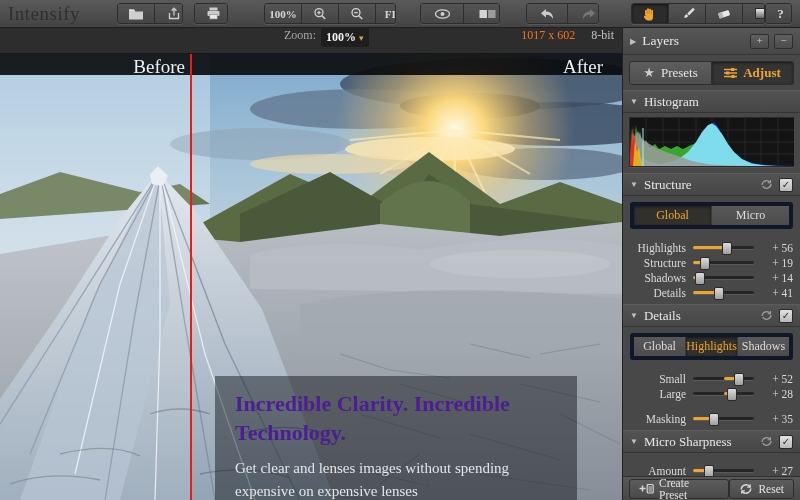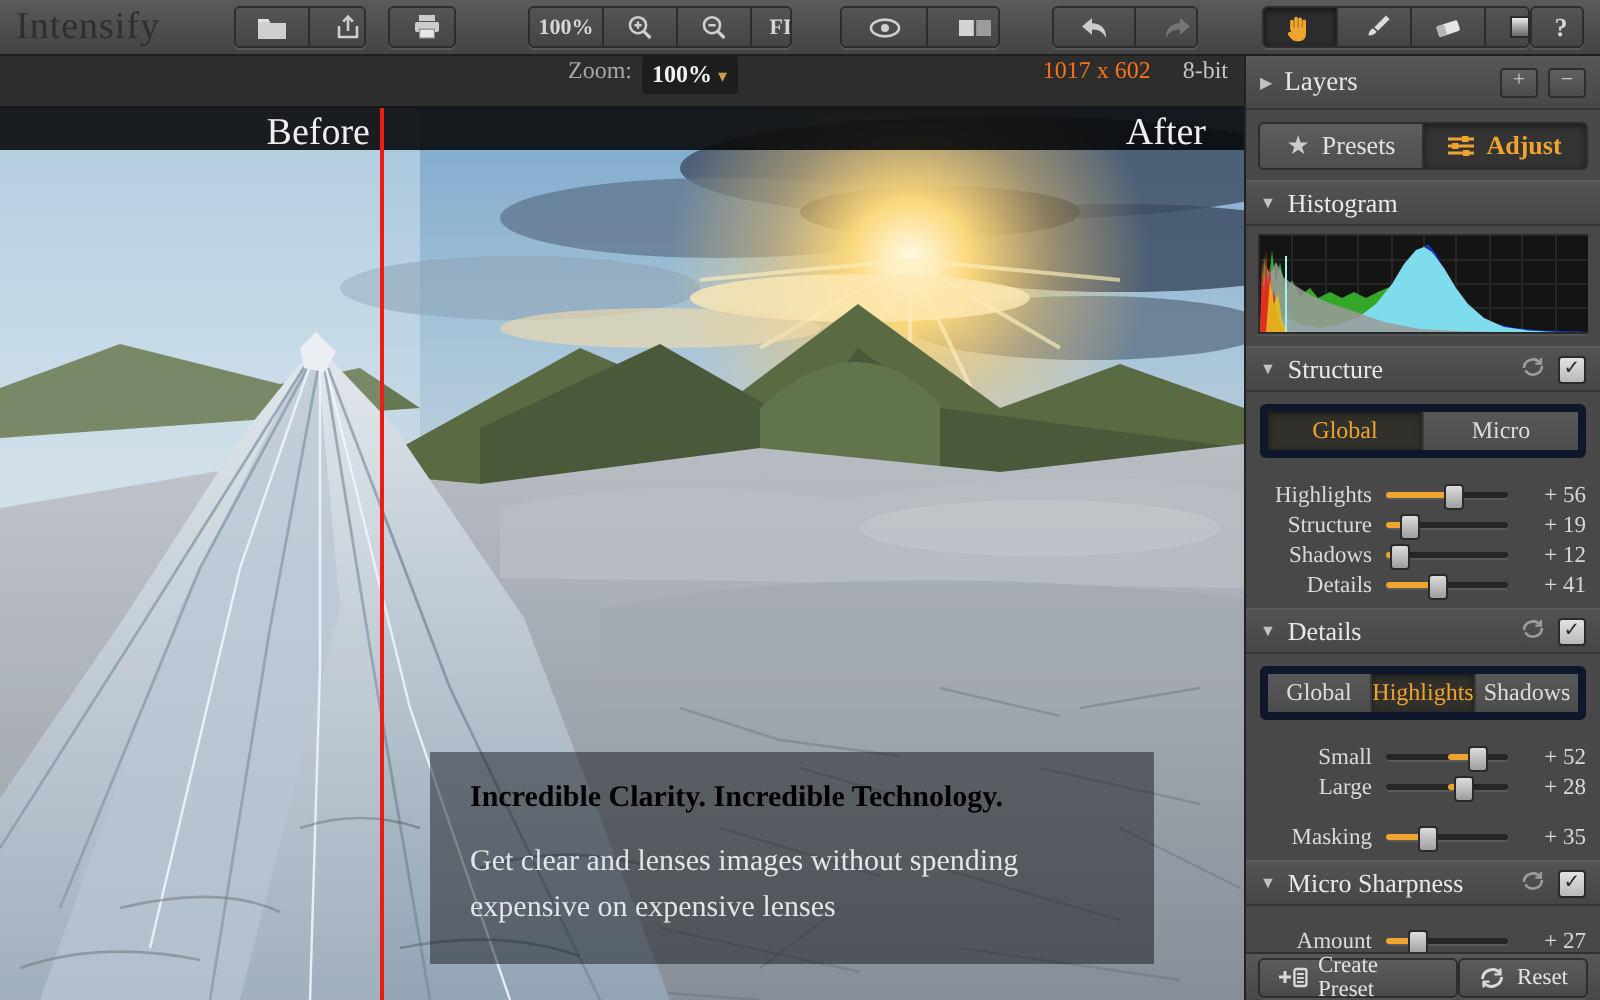--- a/index.html
+++ b/index.html
@@ -35,21 +35,21 @@
   .bits{color:#c4c4c4;margin-left:16px;margin-right:8px;}
   
   .canvas{position:absolute;top:54px;left:0;width:622px;height:446px;overflow:hidden;background:#8a97a5;}
   .canvas > svg.scene{position:absolute;top:0;left:0;}
   .ba-bar{position:absolute;top:0;left:0;width:622px;height:21px;background:rgba(8,9,11,.90);}
   .ba-label{position:absolute;top:2px;color:#efefef;font-size:19px;}
   .lbl-before{right:437px;} .lbl-after{right:19px;}
   .divider{position:absolute;top:0;bottom:0;left:190px;width:2px;background:#ea1c16;z-index:5;}
   .overlay-box{position:absolute;left:215px;top:322px;width:362px;box-sizing:border-box;
     padding:14px 20px 16px 20px;background:rgba(14,16,21,.47);z-index:4;}
-  .overlay-box h1{margin:0;color:#000000;font-size:15px;line-height:1.3;}
+  .overlay-box h1{margin:0;color:#4c1d95;font-size:22px;line-height:1.3;}
   .overlay-box p{margin:10px 0 0 0;color:#e3e6e9;font-size:15px;line-height:1.55;}
   
   .panel{position:absolute;top:28px;left:622px;width:178px;height:472px;background:#484848;
     border-left:1px solid #222;box-sizing:border-box;display:flex;flex-direction:column;overflow:hidden;}
   .sec-head{flex:none;height:21px;display:flex;align-items:center;padding:0 7px;
     background:linear-gradient(#535353,#464646);
     border-top:1px solid #5c5c5c;border-bottom:1px solid #353535;}
   .sec-head .tri{color:#c2c2c2;font-size:8px;margin-right:6px;}
   .sec-head .name{color:#e8e8e8;font-size:13px;}
   .sec-head .spacer{flex:1;}
@@ -458,21 +458,21 @@
           <span class="shandle" style="left: 19%;"></span>
         </span>
       <span class="svalue">+ 19</span>
     </div>
     <div class="srow">
       <span class="slabel">Shadows</span>
       <span class="strack">
           <span class="sfill" style="left: 0%; width: 12%;"></span>
           <span class="shandle" style="left: 12%;"></span>
         </span>
-      <span class="svalue">+ 12</span>
+      <span class="svalue">+ 14</span>
     </div>
     <div class="srow">
       <span class="slabel">Details</span>
       <span class="strack">
           <span class="sfill" style="left: 0%; width: 43%;"></span>
           <span class="shandle" style="left: 43%;"></span>
         </span>
       <span class="svalue">+ 41</span>
     </div>
     <div class="gap4"></div>

